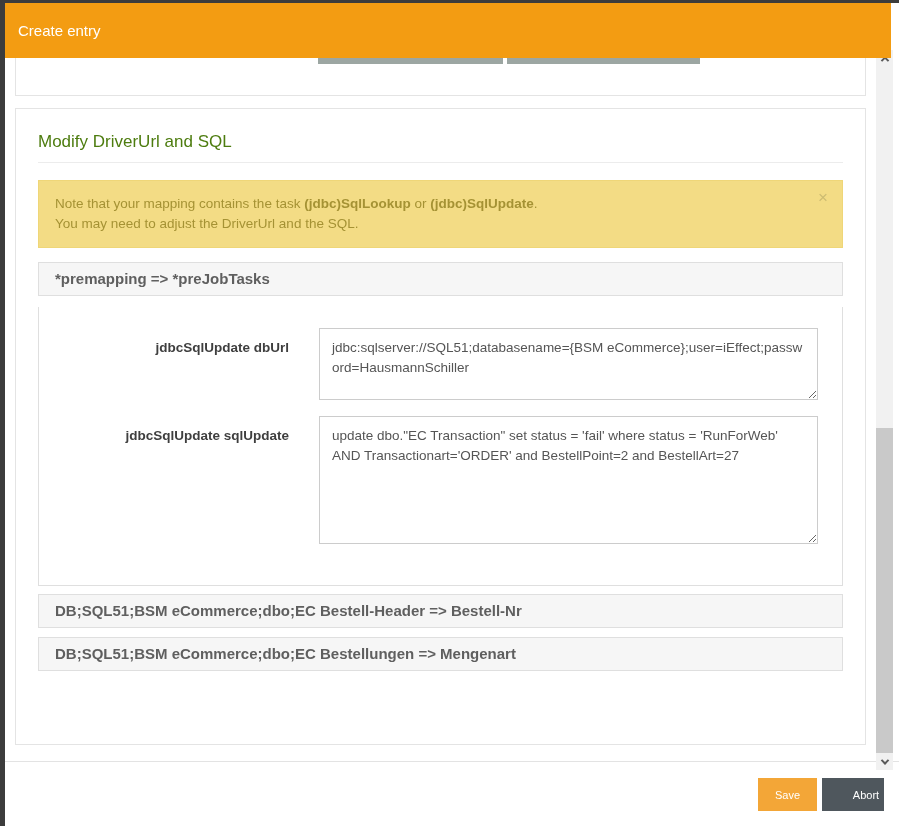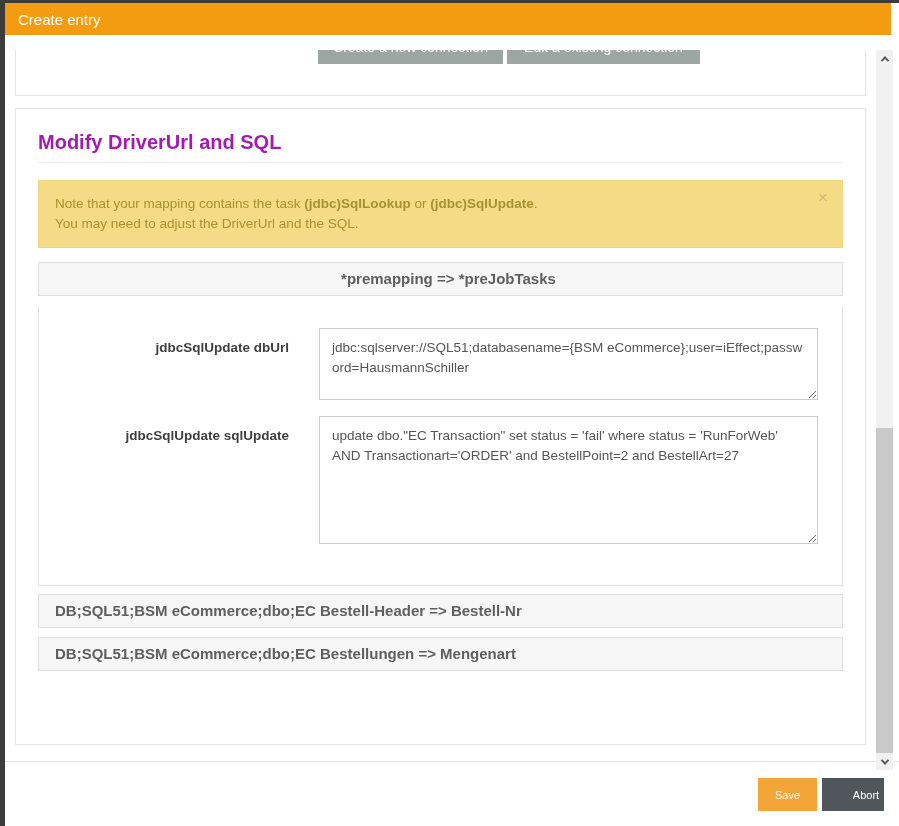--- a/index.html
+++ b/index.html
@@ -8,21 +8,21 @@
     overflow: hidden;
     background: #ffffff;
     font-family: "Liberation Sans", "DejaVu Sans", sans-serif;
   }
   
   .backdrop-top  { position: absolute; left: 0; top: 0; width: 899px; height: 3px; background: #3c3c3c; }
   .backdrop-left { position: absolute; left: 0; top: 0; width: 5px; height: 826px; background: #3c3c3c; }
 
   
   .dialog-header {
-    position: absolute; left: 5px; top: 3px; right: 8px; height: 32px;
+    position: absolute; left: 5px; top: 3px; right: 8px; height: 55px;
     background: #F39C12; z-index: 30;
     display: flex; align-items: center; padding-left: 13px;
   }
   .dialog-header .title { color: #ffffff; font-size: 15px; }
 
   
   .body-scroll {
     position: absolute; left: 5px; top: 50px; width: 871px; height: 712px;
     overflow: hidden; background: #ffffff; z-index: 5;
   }
@@ -35,41 +35,41 @@
   .conn-buttons { position: absolute; left: 302px; top: 16px; display: flex; gap: 4px; }
   .conn-btn {
     height: 34px; background: #9CA6A2; color: #ffffff; border: none;
     font-family: inherit; font-size: 14px; padding: 0 14px; cursor: pointer;
   }
   .conn-btn.create { width: 185px; }
   .conn-btn.edit   { width: 193px; }
 
   .panel-sql { margin-top: 12px; height: 637px; padding: 22px; }
 
-  .section-title { font-size: 20px; font-weight: 700; color: #a21caf; line-height: 22px; }
+  .section-title { font-size: 17px; font-weight: 400; color: #4d7c0f; line-height: 22px; }
   .title-divider { border-top: 1px solid #ececec; margin-top: 9px; margin-bottom: 17px; }
 
   .warning {
     position: relative; height: 68px; background: #F3DC85;
     border: 1px solid #efd678; padding: 13px 17px 13px 16px;
     color: #A59234; font-size: 13.5px; line-height: 20px; margin-bottom: 14px;
   }
   .warning b { font-weight: 700; }
   .warning .close {
     position: absolute; right: 14px; top: 8px; color: #CDBC72;
     font-size: 17px; line-height: 17px; cursor: pointer; background: none; border: none;
     font-family: inherit;
   }
 
   .acc-header {
     height: 34px; background: #f6f6f6; border: 1px solid #dfdfdf;
     color: #5f5f5f; font-weight: 700; font-size: 15px; line-height: 32px;
     padding-left: 16px; cursor: pointer;
   }
-  .acc-header.pre  { margin-bottom: 11px; text-align: center; }
+  .acc-header.pre  { margin-bottom: 11px; }
   .acc-header.db1  { margin-top: 8px; }
   .acc-header.db2  { margin-top: 9px; }
 
   .acc-body {
     height: 279px; border: 1px solid #dfdfdf; border-top: none;
     padding: 21px 0 0 15px; background: #ffffff;
   }
   .field-row { display: flex; margin-bottom: 16px; }
   .field-label {
     width: 235px; margin-right: 30px; text-align: right;

